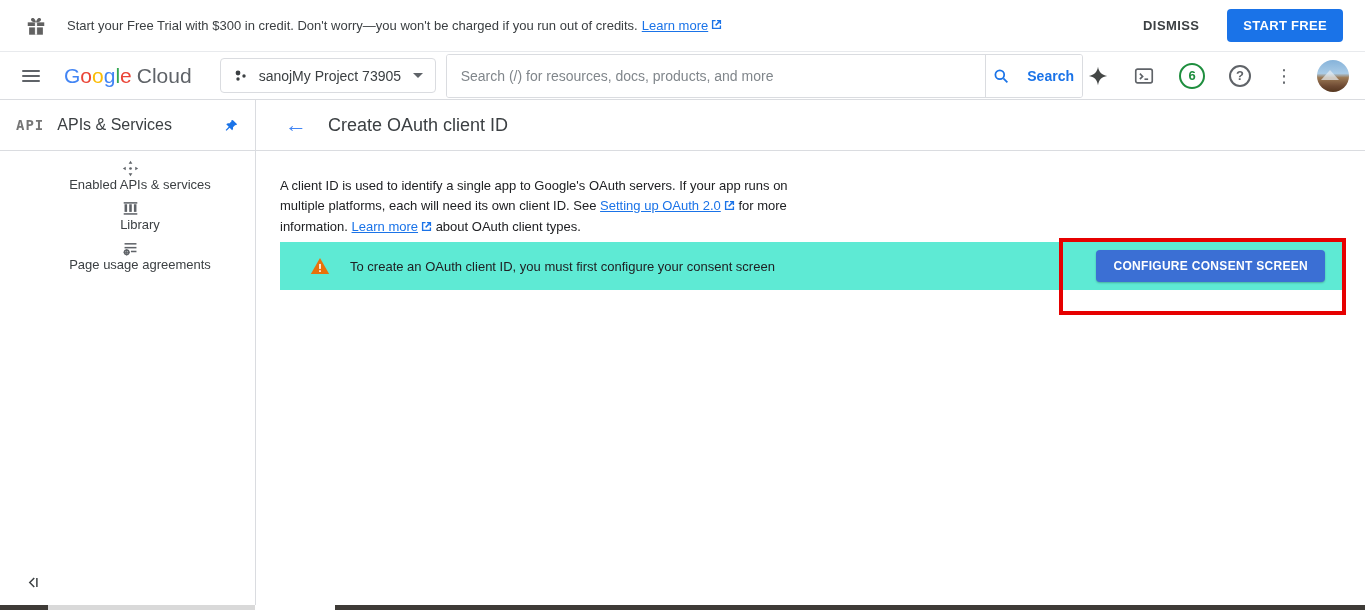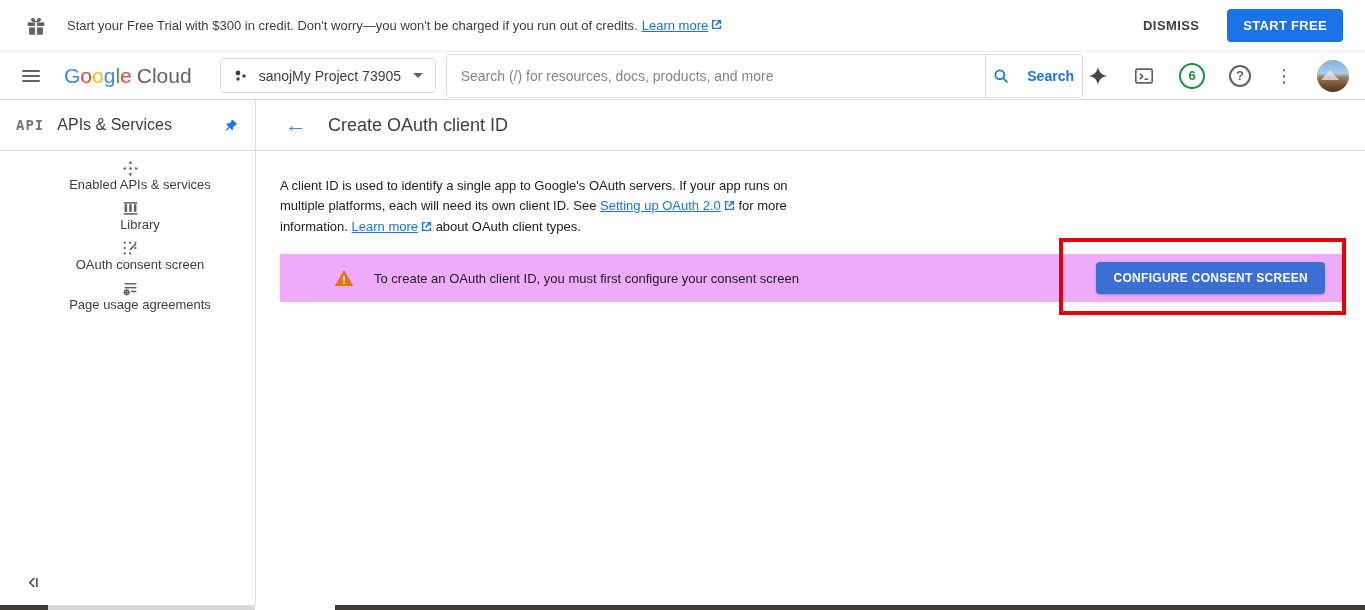--- a/index.html
+++ b/index.html
@@ -123,22 +123,22 @@
   
   .main { flex: 1; background: #fff; }
   .main-header { height: 51px; border-bottom: 1px solid #dadce0; display: flex; align-items: center; padding-left: 29px; }
   .back-btn { background: none; border: none; cursor: pointer; color: #4285f4; font-size: 22px; line-height: 1; padding: 0; }
   .main-title { font-size: 18px; font-weight: normal; color: #3c4043; margin-left: 21px; }
   .content { padding: 25px 0 0 24px; }
   .desc { width: 520px; font-size: 13px; line-height: 20px; color: #202124; }
   .desc a { color: #1a73e8; text-decoration: underline; cursor: pointer; }
   .ext-icon { display: inline-block; vertical-align: -1px; margin-left: 3px; }
   .warn-banner {
-    margin-top: 16px; margin-right: 20px; height: 48px;
-    background: #f0abfc; display: flex; align-items: center; padding-left: 24px;
+    margin-top: 4px; margin-right: 20px; height: 48px;
+    background: #5eead4; display: flex; align-items: center;
   }
   .warn-icon { margin-left: 30px; display: flex; }
   .warn-text { margin-left: 20px; font-size: 13px; color: #202124; }
   .configure-btn {
     margin-left: auto; margin-right: 20px;
     background: #3b6fd4; color: #fff; border: none; border-radius: 4px;
     font-family: inherit; font-size: 12px; font-weight: bold; letter-spacing: 0.3px;
     padding: 9px 17px; cursor: pointer;
     box-shadow: 0 1px 2px rgba(0,0,0,0.25);
   }
@@ -288,35 +288,20 @@
               <rect x="8.5" y="5" width="3" height="9"></rect>
               <rect x="14" y="5" width="3" height="9"></rect>
             <rect x="2" y="2.5" width="16" height="1.8"></rect>
               <rect x="2" y="15.5" width="16" height="1.8"></rect>
           </svg>
         </span>
         <span class="nav-label">Library</span>
       </div>
       <div class="nav-item">
         <span class="nav-icon">
-          <svg width="16" height="16" viewBox="0 0 18 18" fill="#5f6368">
-            <rect x="2" y="2" width="2.2" height="2.2"></rect>
-              <rect x="8" y="2" width="2.2" height="2.2"></rect>
-              <rect x="14" y="2" width="2.2" height="2.2"></rect>
-            <rect x="2" y="8" width="2.2" height="2.2"></rect>
-              <rect x="14" y="8" width="2.2" height="2.2"></rect>
-            <rect x="2" y="14" width="2.2" height="2.2"></rect>
-              <rect x="8" y="14" width="2.2" height="2.2"></rect>
-            <path d="M8.2 10.4 l6.6 -6.6 1.4 1.4 -6.6 6.6 Z"></path>
-          </svg>
-        </span>
-        <span class="nav-label">OAuth consent screen</span>
-      </div>
-      <div class="nav-item">
-        <span class="nav-icon">
           <svg width="17" height="17" viewBox="0 0 20 20" fill="none" stroke="#5f6368" stroke-width="1.8">
             <line x1="3" y1="4.5" x2="17" y2="4.5"></line>
               <line x1="3" y1="9" x2="17" y2="9"></line>
               <line x1="10.5" y1="13.5" x2="17" y2="13.5"></line>
             <circle cx="5.5" cy="14.5" r="2.6"></circle>
               <line x1="5.5" y1="10.8" x2="5.5" y2="18.2" stroke-width="1.2"></line>
             <line x1="1.8" y1="14.5" x2="9.2" y2="14.5" stroke-width="1.2"></line>
           </svg>
         </span>
         <span class="nav-label">Page usage agreements</span>

